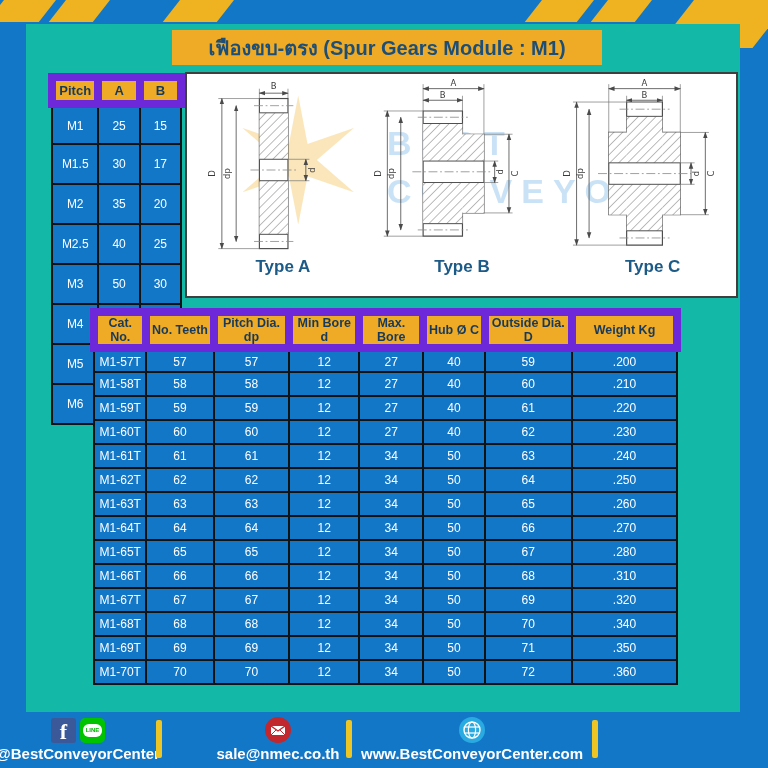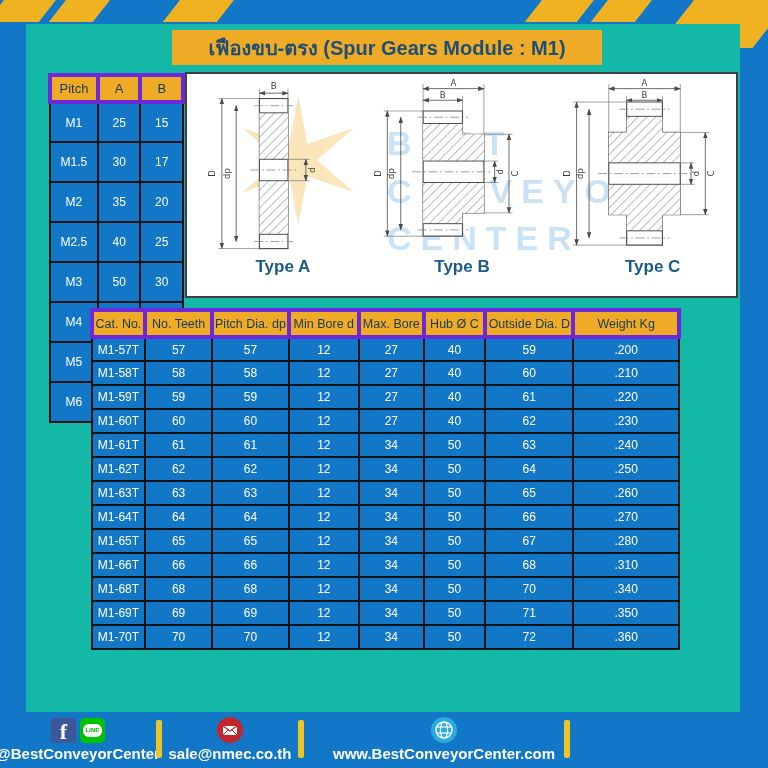--- a/index.html
+++ b/index.html
@@ -13,21 +13,21 @@
 
   .content { position:absolute; left:26px; top:24px; width:714px; height:688px; background:#14b8a6; z-index:2; }
 
   .title-bar { position:absolute; left:146px; top:6px; width:430px; height:35px; background:#efab25;
                display:flex; align-items:center; justify-content:center;
                color:#1c4e78; font-weight:bold; font-size:20px; }
 
   
   .pitch-wrap { position:absolute; left:22px; top:49px; width:137px; }
   table { border-collapse:collapse; width:100%; table-layout:fixed; }
-  th { background:#efab25; color:#173a5c; font-weight:normal; border:4px solid #6d28d9; text-align:center; }
+  th { background:#efab25; color:#173a5c; font-weight:bold; border:8px solid #6d28d9; text-align:center; }
   td { background:#1377c8; color:#ffffff; border:2px solid #131313; text-align:center; }
   .pitch-wrap th { font-size:13px; height:27px; }
   .pitch-wrap td { font-size:12px; height:40px;margin-left:26px; }
 
   
   .drawing-box { position:absolute; left:159px; top:48px; width:553px; height:226px; background:#fff;
                  border:2px solid #3f3f3f; display:flex; justify-content:space-around; align-items:flex-start;
                  padding-top:3px; overflow:hidden; }
   .watermark { position:absolute; left:30px; top:18px; width:520px; height:200px; pointer-events:none; }
   .wm-star { position:absolute; left:10px; top:-28px; font-size:170px; color:rgba(245,205,118,0.5); font-weight:bold; }
@@ -48,21 +48,21 @@
   .main-wrap th { font-size:12.5px; height:27px; }
   .main-wrap td { font-size:12px; height:24px; }
 
   
   .footer { position:absolute; left:0; bottom:0; width:768px; height:56px; background:#1377c8;
             display:flex; align-items:flex-start; z-index:3; padding-top:4px; }
   .f-sec { display:flex; flex-direction:column; align-items:center; justify-content:flex-start; }
   .f-sec .icons { height:28px; display:flex; align-items:center; gap:4px; }
   .f-label { color:#ffffff; font-weight:bold; font-size:15px; margin-top:1px; white-space:nowrap; }
   .f-div { width:6px; height:38px; background:#edc525; margin:4px 0 0 0; border-radius:2px; flex:none; }
-  .sec1{width:156px;} .sec2{width:136px;} .sec3{width:240px;margin-left:20px;} .sec4{width:206px;}
+  .sec1{width:156px;} .sec2{width:136px;margin-left:48px;} .sec3{width:240px;} .sec4{width:206px;}
   .fb-ic { width:25px; height:25px; background:#3b5998; border-radius:3px; color:#fff; font-weight:bold;
            font-size:22px; font-family:"Liberation Serif",serif; display:flex; align-items:flex-end; justify-content:center; line-height:0.95; overflow:hidden; }
   .line-ic { width:25px; height:25px; background:#00c300; border-radius:5px; display:flex; align-items:center; justify-content:center; }
   .line-bubble { width:19px; height:13px; background:#fff; border-radius:6px; color:#00b300; font-size:6px; font-weight:bold;
                  display:flex; align-items:center; justify-content:center; letter-spacing:0; }
 </style>
 </head>
 <body>
 
 <svg width="0" height="0" style="position:absolute">
@@ -148,21 +148,20 @@
           </tbody>
       </table>
     </div>
 
     <div class="drawing-box">
       <div class="watermark">
         <div class="wm-star">✶</div>
         <div class="wm-text">
           <div>BEST</div>
           <div>CONVEYOR</div>
-          <div>CENTER</div>
         </div>
       </div>
 
       <div class="draw-col">
         <svg width="134" height="186" viewBox="0 0 150 208">
           <line class="extl" x1="62" y1="24" x2="62" y2="13"></line>
             <line class="extl" x1="94" y1="24" x2="94" y2="13"></line>
           <line class="diml" x1="62" y1="18" x2="94" y2="18" marker-start="url(#arr)" marker-end="url(#arr)"></line>
           <text class="dimt" x="78" y="13" text-anchor="middle">B</text>
           <rect class="outl" x="62" y="24" width="32" height="168"></rect>
@@ -390,20 +389,30 @@
               <td>M1-66T</td>
               <td>66</td>
               <td>66</td>
               <td>12</td>
               <td>34</td>
               <td>50</td>
               <td>68</td>
               <td>.310</td>
             </tr>
             <tr>
+              <td>M1-67T</td>
+              <td>67</td>
+              <td>67</td>
+              <td>12</td>
+              <td>34</td>
+              <td>50</td>
+              <td>69</td>
+              <td>.320</td>
+            </tr>
+            <tr>
               <td>M1-68T</td>
               <td>68</td>
               <td>68</td>
               <td>12</td>
               <td>34</td>
               <td>50</td>
               <td>70</td>
               <td>.340</td>
             </tr>
             <tr>

